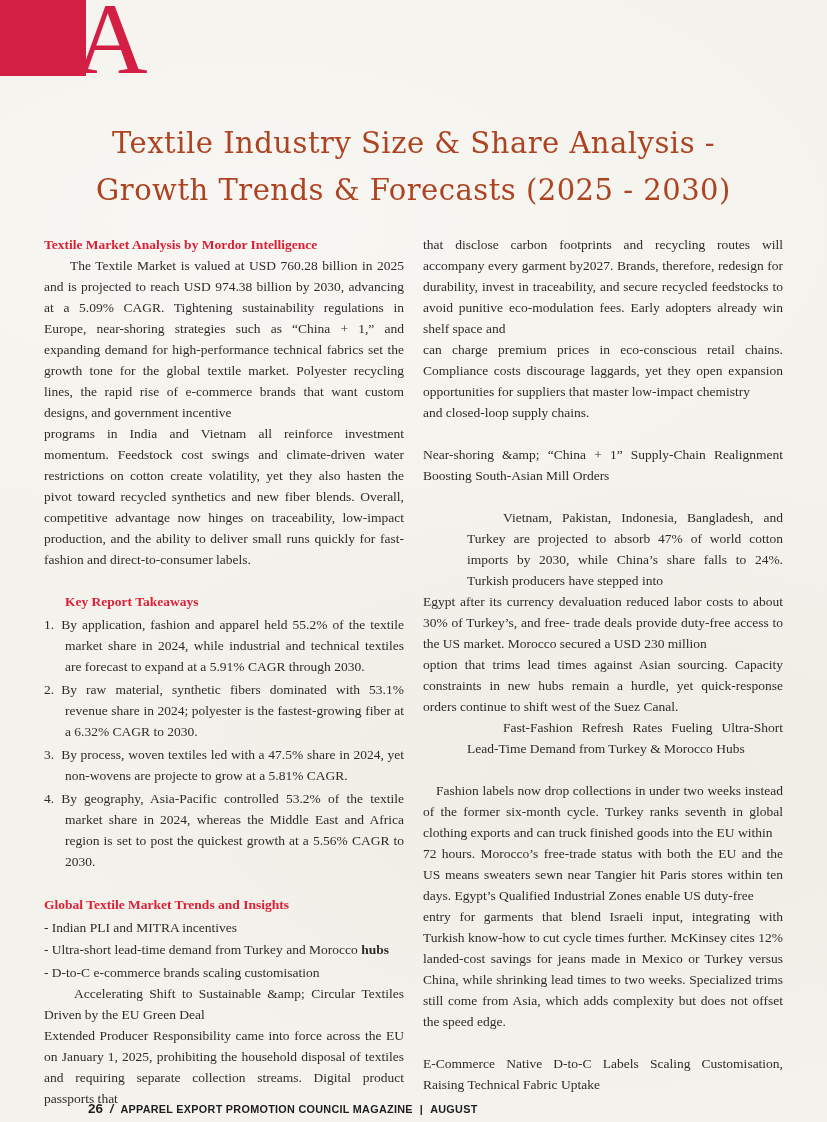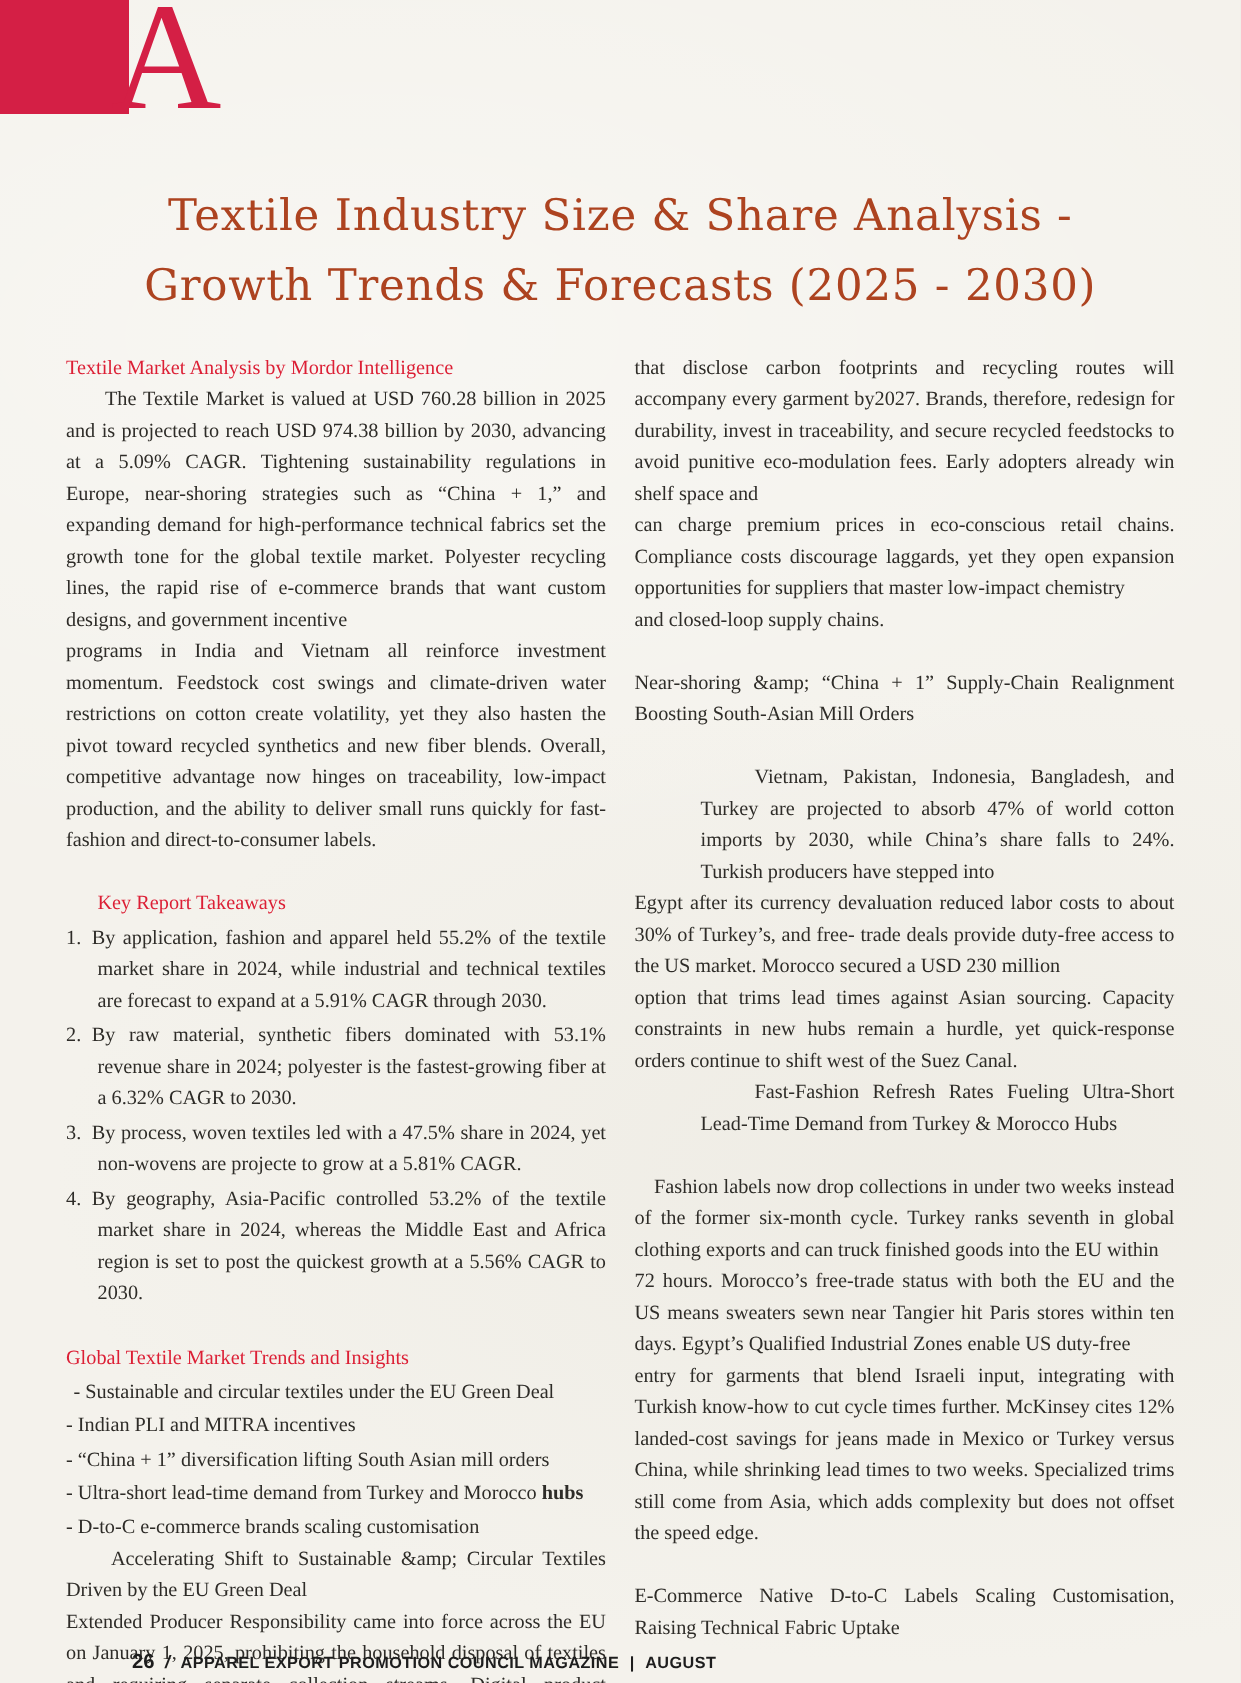--- a/index.html
+++ b/index.html
@@ -44,21 +44,21 @@
     letter-spacing:.5px;
   }
   
   .content{
     position:absolute;top:234px;left:44px;right:44px;
     display:flex;gap:19px;
     text-align:justify;
     font-size:13.5px;line-height:21px;
   }
   .col{width:360px;flex:0 0 360px;}
-  .red-head{color:var(--head-red);font-weight:normal;}
+  .red-head{color:var(--head-red);font-weight:bold;}
   .red-head.sub{margin-left:21px;margin-top:21px;}
   .red-head.gap{margin-top:22px;}
   p{margin:0;}
   .first-indent{text-indent:26px;}
   .big-indent{text-indent:36px;margin-left:44px;}
   .med-indent{text-indent:30px;}
   .sm-indent{text-indent:13px;}
   .gap{margin-top:21px;}
   .tk{padding-left:21px;text-indent:-21px;margin-top:2px;}
   .tk-num{margin-right:7px;}
@@ -100,23 +100,21 @@
       <div>
         <p class="tk"><span class="tk-num">1.</span><span>By application, fashion and apparel held 55.2% of the textile market share in 2024, while industrial and technical textiles are forecast to expand at a 5.91% CAGR through 2030.</span></p>
         <p class="tk"><span class="tk-num">2.</span><span>By raw material, synthetic fibers dominated with 53.1% revenue share in 2024; polyester is the fastest-growing fiber at a 6.32% CAGR to 2030.</span></p>
         <p class="tk"><span class="tk-num">3.</span><span>By process, woven textiles led with a 47.5% share in 2024, yet non-wovens are projecte to grow at a 5.81% CAGR.</span></p>
         <p class="tk"><span class="tk-num">4.</span><span>By geography, Asia-Pacific controlled 53.2% of the textile market share in 2024, whereas the Middle East and Africa region is set to post the quickest growth at a 5.56% CAGR to 2030.</span></p>
       </div>
 
       <div class="red-head gap">Global Textile Market Trends and Insights</div>
 
       <div>
-        <p class="bullet bullet-first">- Sustainable and circular textiles under the EU Green Deal</p>
         <p class="bullet">- Indian PLI and MITRA incentives</p>
-        <p class="bullet">- “China + 1” diversification lifting South Asian mill orders</p>
         <p class="bullet"><span>- Ultra-short lead-time demand from Turkey and Morocco </span><b>hubs</b></p>
         <p class="bullet">- D-to-C e-commerce brands scaling customisation</p>
       </div>
 
       <p class="med-indent">Accelerating Shift to Sustainable &amp;amp; Circular Textiles Driven by the EU Green Deal</p>
       <p>Extended Producer Responsibility came into force across the EU on January 1, 2025, prohibiting the household disposal of textiles and requiring separate collection streams. Digital product passports that</p>
     </div>
 
     <div class="col">
       <p>that disclose carbon footprints and recycling routes will accompany every garment by2027. Brands, therefore, redesign for durability, invest in traceability, and secure recycled feedstocks to avoid punitive eco-modulation fees. Early adopters already win shelf space and</p>

